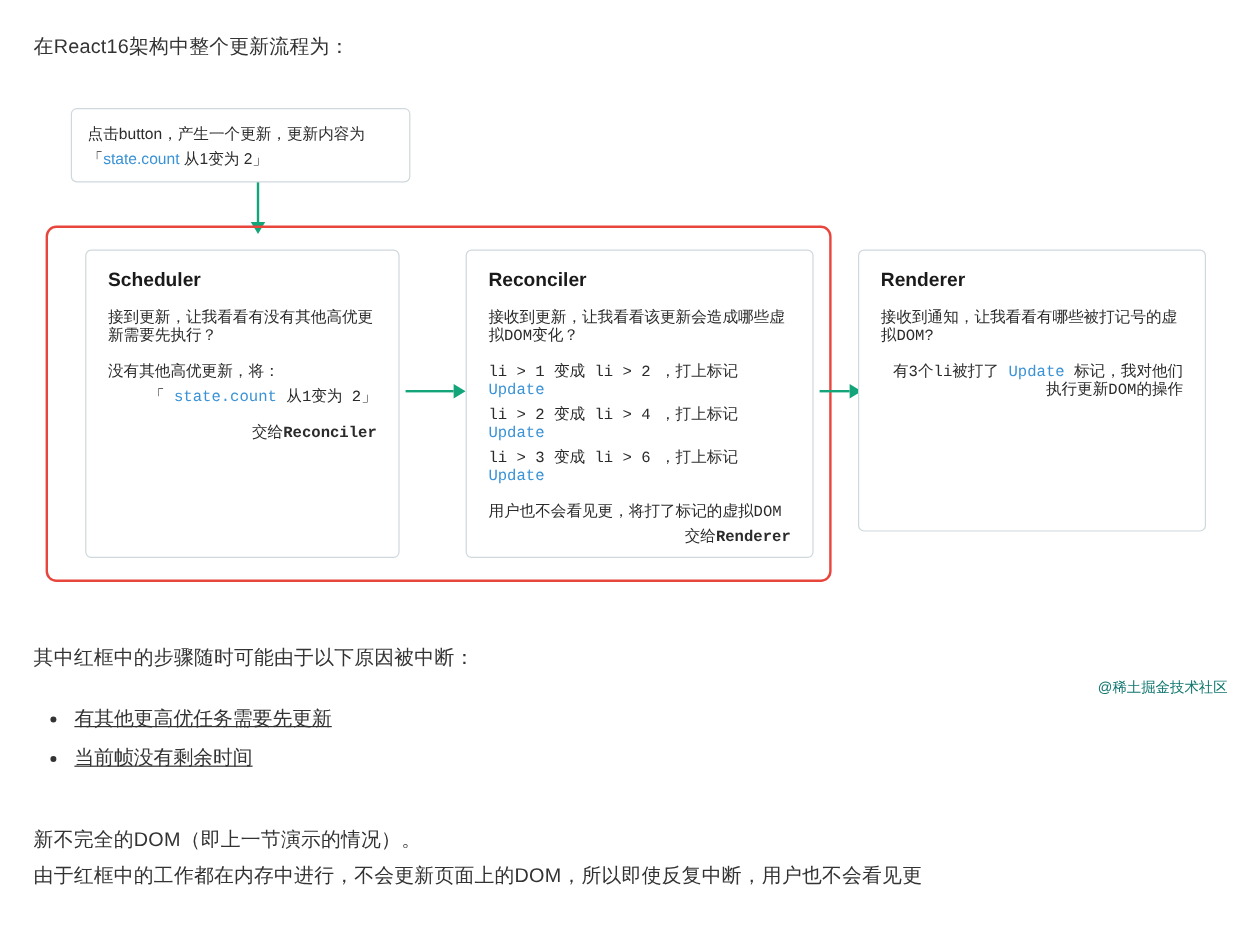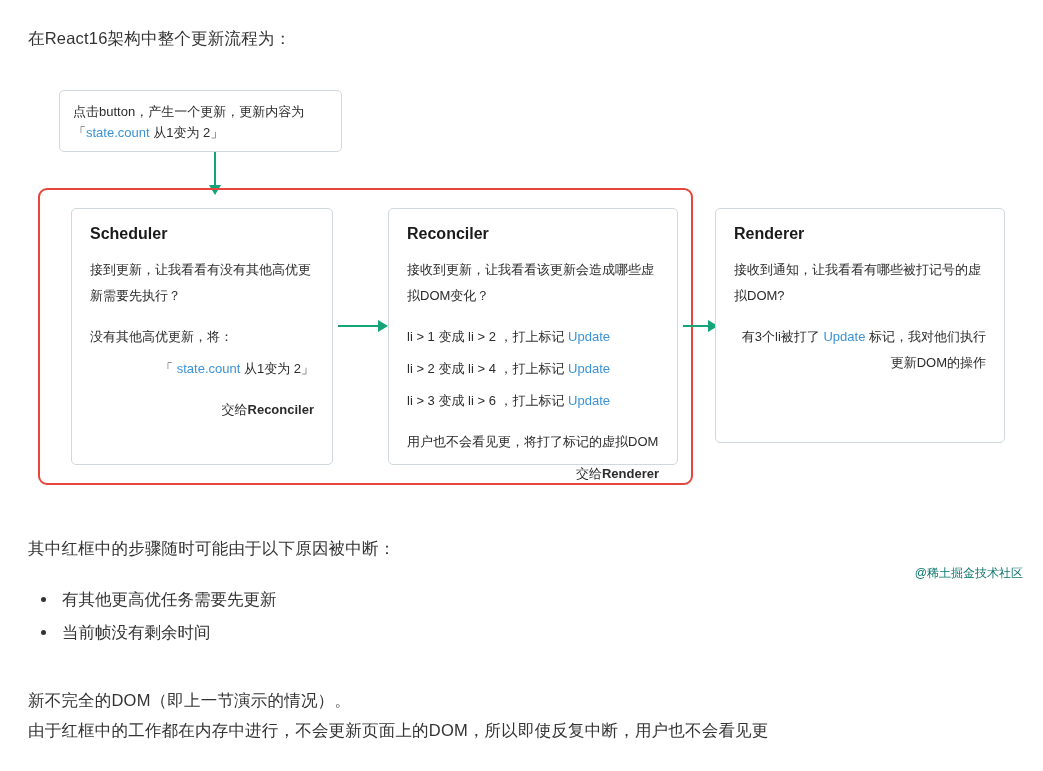--- a/index.html
+++ b/index.html
@@ -98,22 +98,23 @@
   }
   .card-title {
     font-size: 16px;
     font-weight: bold;
     color: #1a1a1a;
     margin-bottom: 14px;
   }
   .card p {
     margin: 0 0 15px 0;
     font-size: 13px;
-    line-height: 26px;
+    line-height: 15px;
     color: #2b2b2b;
+    font-family: Liberation Mono, monospace;
   }
   .card p:last-child {
     margin-bottom: 0;
     text-align: right;
   }
   .card .tight {
     margin-bottom: 6px;
   }
   .indent {
     padding-left: 6px;
@@ -185,20 +186,21 @@
     left: 28px;
     top: 583px;
     margin: 0;
     padding-left: 30px;
     font-size: 16.5px;
     line-height: 33px;
     color: #333333;
   }
   .bullet-list li {
     padding-left: 4px;
+    text-decoration: underline;
   }
   #para-2 {
     left: 28px;
     top: 685px;
     width: 985px;
   }
   .watermark {
     position: absolute;
     right: 20px;
     bottom: 12px;

